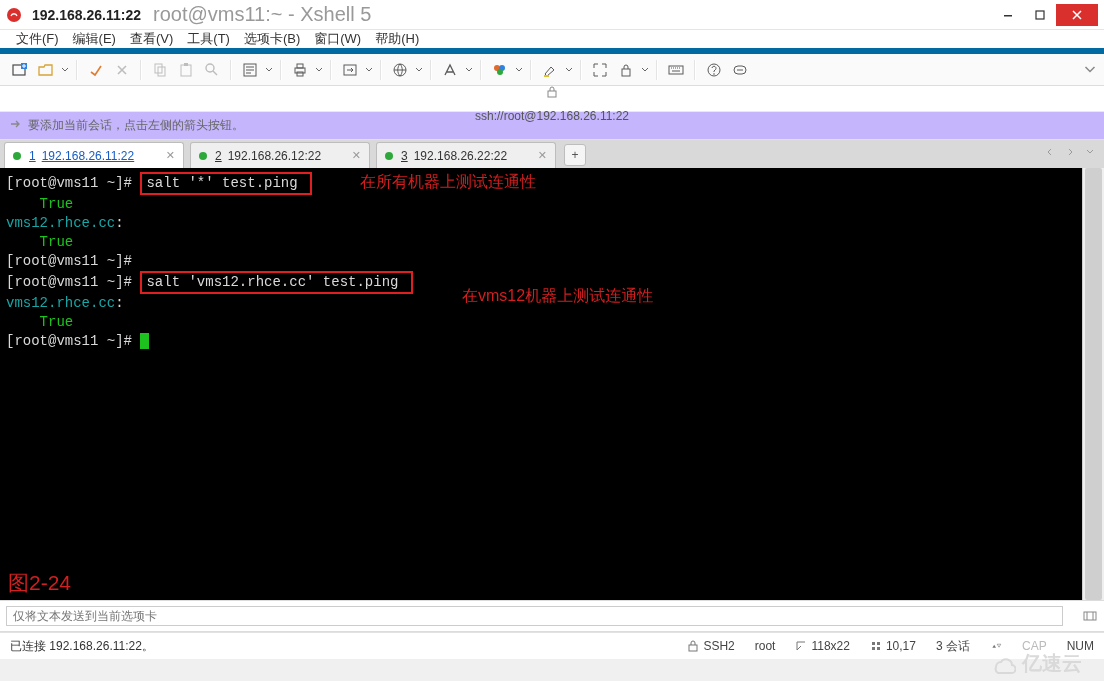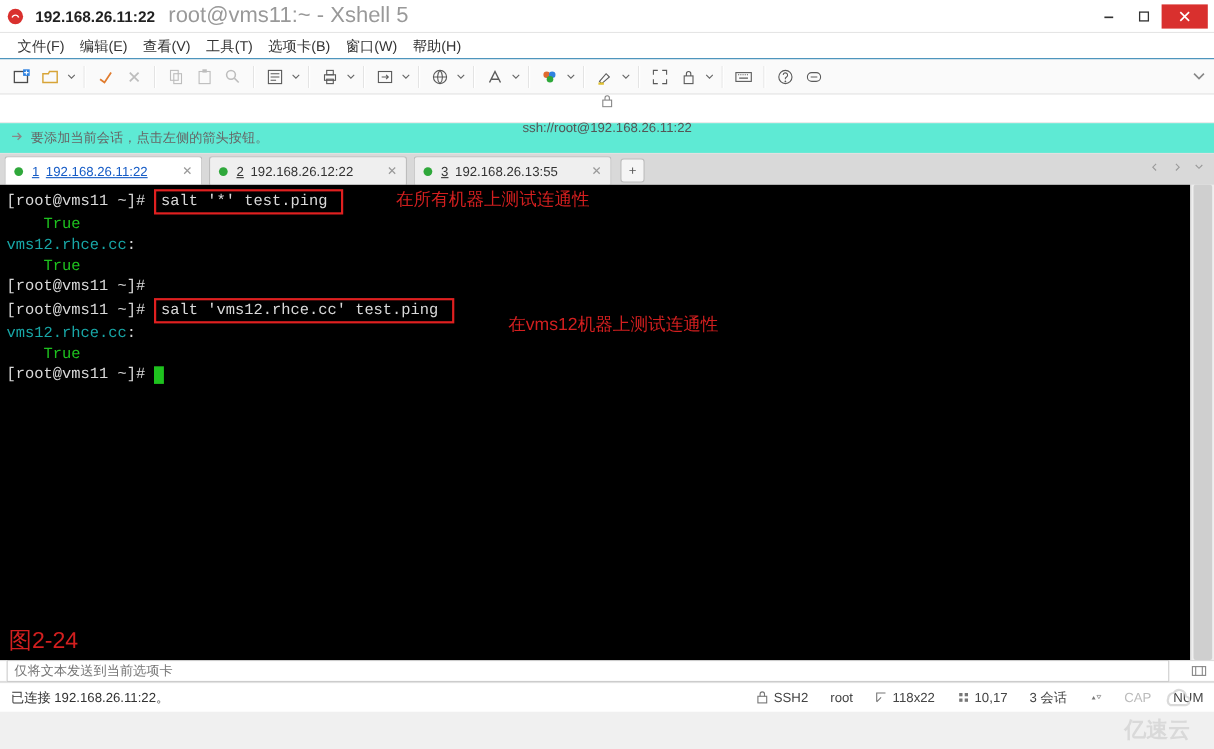--- a/index.html
+++ b/index.html
@@ -24,21 +24,21 @@
   .win-btn {
     width:32px; height:22px; display:flex; align-items:center; justify-content:center;
     font-size:12px; color:#4c4c4c; cursor:pointer;
   }
   .win-btn.close { background:#d9302e; color:#fff; width:42px; }
   .win-btn svg { width:10px; height:10px; }
 
   
   .menubar {
     height:24px; background:#fff; display:flex; align-items:center;
-    padding:0 16px; gap:14px; border-bottom:1px solid #0369a1;text-align:right;
+    padding:0 16px; gap:14px; border-bottom:6px solid #0369a1;text-align:right;
   }
   .menubar span { color:#333; font-size:13px; cursor:default; }
 
   
   .toolbar {
     height:32px; background:#fafafa; display:flex; align-items:center;
     padding:0 8px; gap:2px; border-bottom:1px solid #ddd;
   }
   .tbtn {
     width:24px; height:24px; display:flex; align-items:center; justify-content:center;
@@ -53,21 +53,21 @@
   
   .addrbar {
     height:26px; background:#fff; border-bottom:1px solid #e9e9e9;
     display:flex; align-items:center; padding:0 8px; gap:8px;
     font-size:12px; color:#555;flex-direction:column;
   }
   .addrbar .lock svg { width:12px; height:12px; }
 
   
   .hintbar {
-    height:28px; background:#5eead4; border-bottom:1px solid #e1e1e1;
+    height:28px; background:#c4b5fd; border-bottom:1px solid #e1e1e1;
     display:flex; align-items:center; padding:0 8px; gap:6px;
     font-size:12px; color:#666;
   }
   .hintbar .arrow svg { width:14px; height:14px; }
 
   
   .tabbar {
     height:28px; background:#d9d9d9; display:flex; align-items:flex-end;
     padding:0 0 0 4px; position:relative;
   }
@@ -121,21 +121,21 @@
     position:absolute; top:0; right:0; bottom:0; width:22px;
     background:#efefef; border-left:1px solid #cfcfcf;
   }
   .vscroll .thumb {
     position:absolute; top:0; left:2px; right:2px; height:100%;
     background:#cfcfcf; border-radius:2px;
   }
 
   
   .cmdline {
-    height:20px; background:#fff; border-top:1px solid #dcdcdc; border-bottom:1px solid #dcdcdc;
+    height:32px; background:#fff; border-top:1px solid #dcdcdc; border-bottom:1px solid #dcdcdc;
     display:flex; align-items:center; padding:0 6px; gap:19px;
   }
   .cmdline input {
     flex:1; border:1px solid #ccc; height:20px; font-size:12px; padding:0 6px;
     color:#888; background:#fff;
   }
   .cmd-opt { display:flex; align-items:center; }
   .cmd-opt svg { width:16px; height:16px; }
 
   
@@ -146,21 +146,21 @@
   }
   .status .left { }
   .status .right { margin-left:auto; display:flex; align-items:center; gap:20px; color:#444; }
   .status .ritem { display:flex; align-items:center; gap:4px; }
   .status .ritem svg { width:12px; height:12px; }
 
   
   .wm {
     position:absolute; right:22px; bottom:4px;
     color:#d7d7d7; font-size:20px; font-weight:bold;
-    display:flex; align-items:flex-end; gap:6px; opacity:.9;flex-direction:column;
+    display:flex; align-items:flex-start; gap:6px; opacity:.9;
   }
   .wm svg { width:26px; height:26px; }
 </style>
 </head>
 <body>
 
 <div class="titlebar">
   <span class="app-logo">
     <svg viewBox="0 0 16 16">
         <circle cx="8" cy="8" r="7" fill="#d9302e"></circle>
@@ -417,21 +417,21 @@
   </div>
   <div class="tab">
     <span class="dot"></span>
     <span class="num plain">2</span>
     <span>192.168.26.12:22</span>
     <span class="x">✕</span>
   </div>
   <div class="tab">
     <span class="dot"></span>
     <span class="num plain">3</span>
-    <span>192.168.26.13:55</span>
+    <span>192.168.26.22:22</span>
     <span class="x">✕</span>
   </div>
   <div class="tab-add">
     <span>+</span>
   </div>
   <div class="tab-nav">
     <div class="nbtn">
         <svg viewBox="0 0 10 10">
           <path d="M6 2L3 5l3 3" stroke="#9a9a9a" fill="none"></path>
         </svg>

